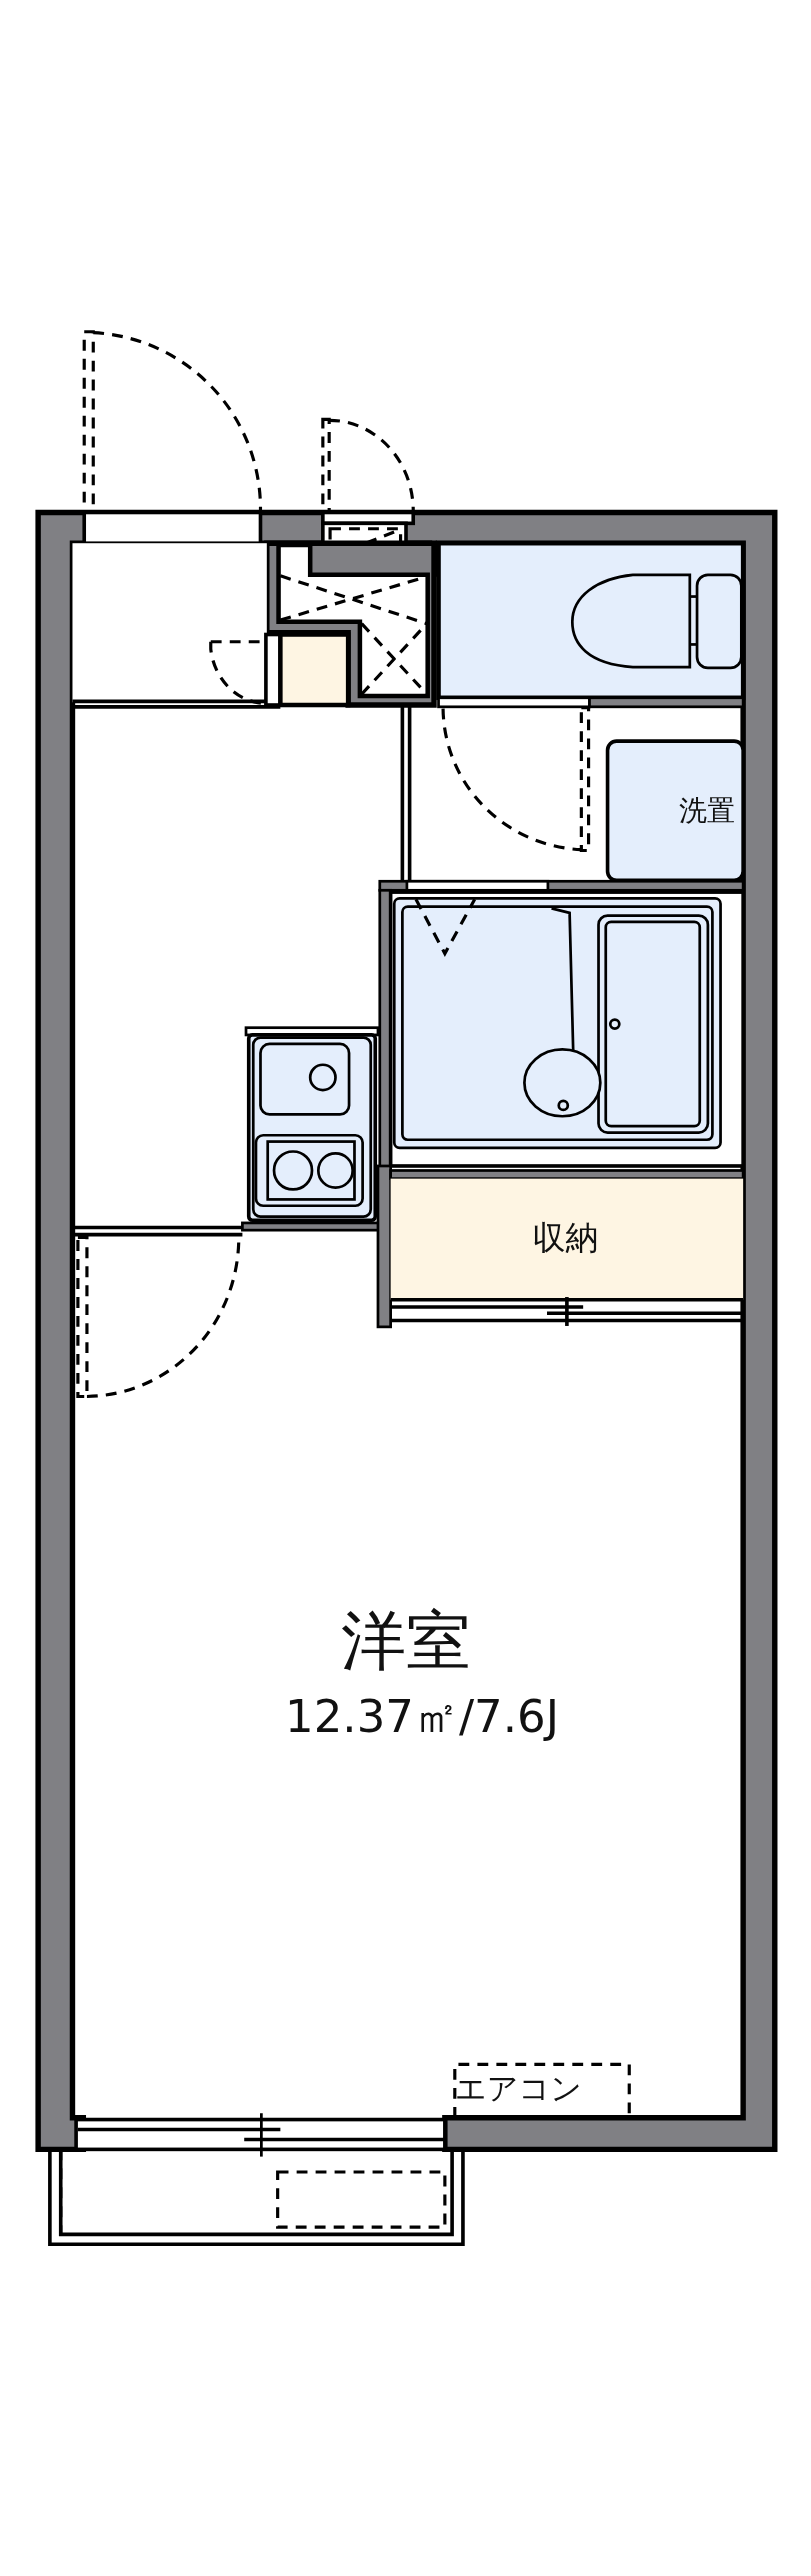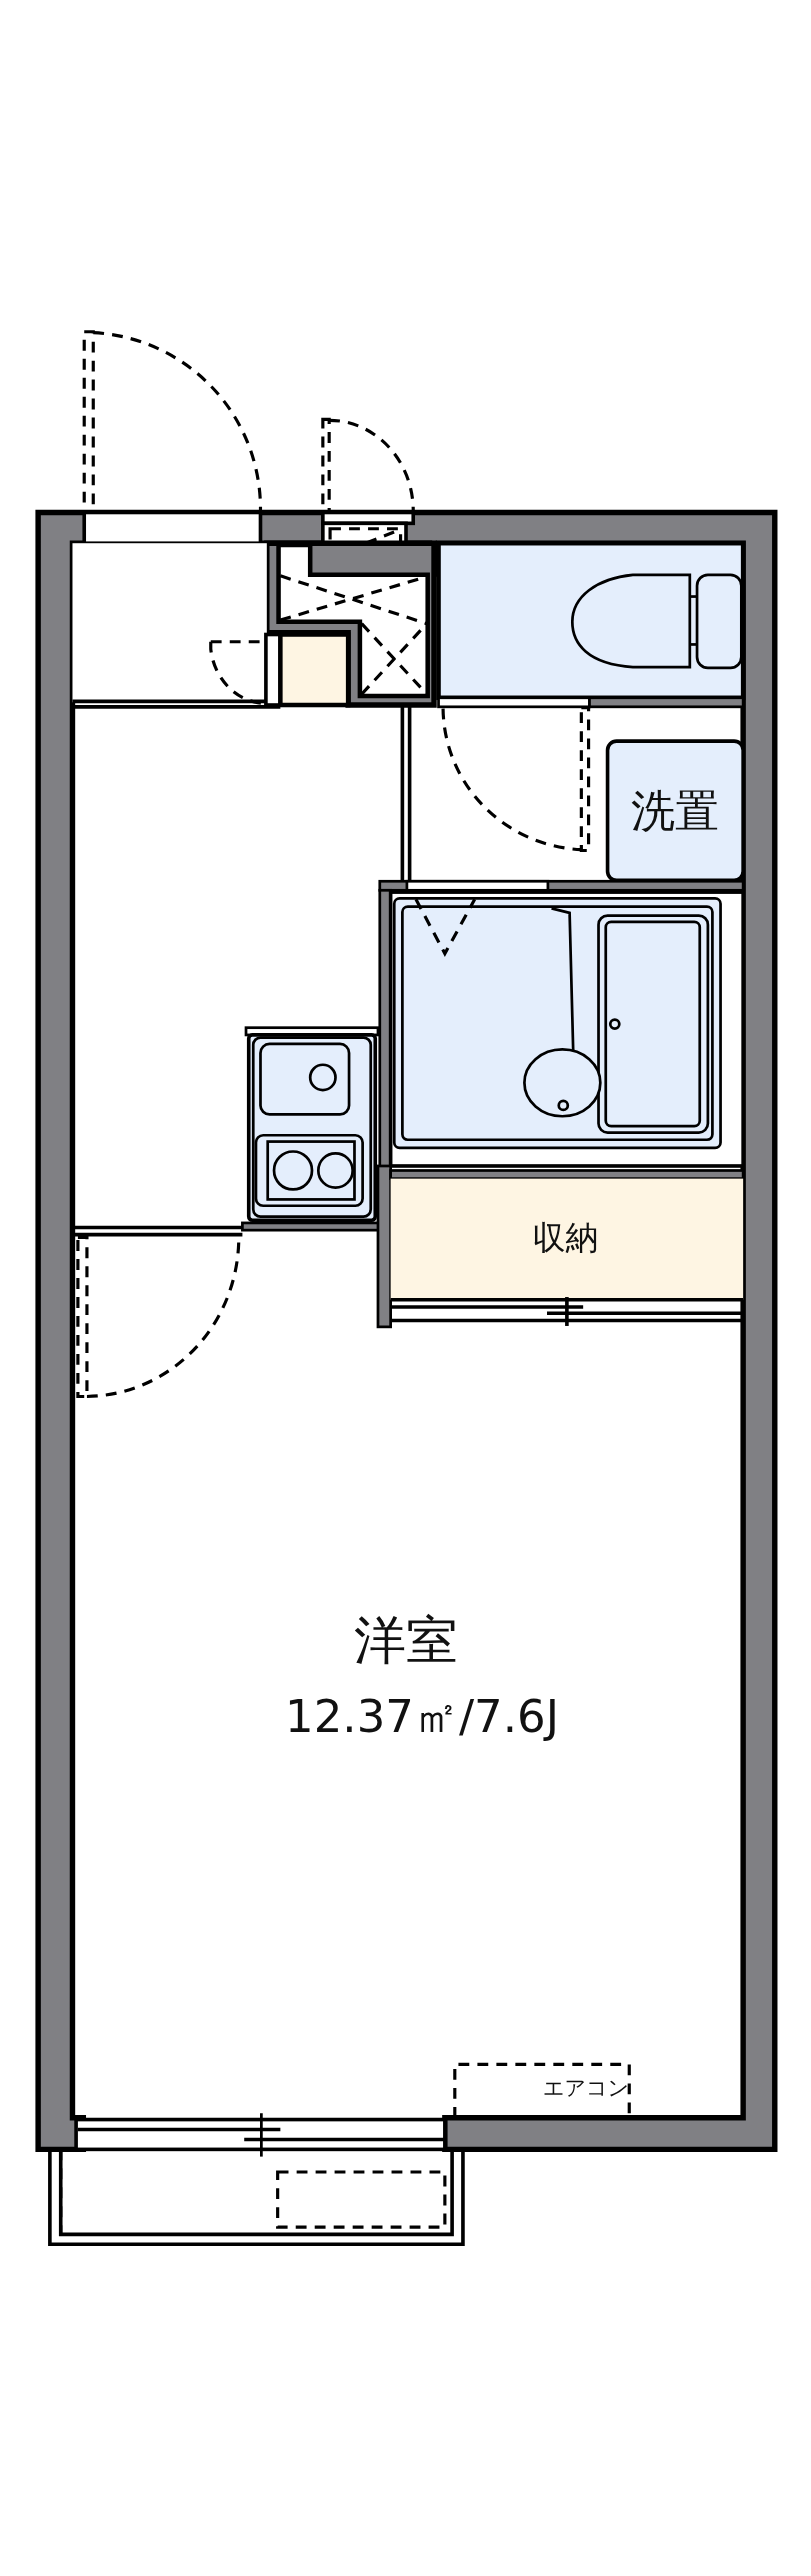--- a/index.html
+++ b/index.html
@@ -6,25 +6,25 @@
   body { width: 812px; height: 2576px; position: relative; overflow: hidden; }
   #plan { position: absolute; left: 0; top: 0; width: 812px; height: 2576px; }
   .wall { fill: #808084; stroke: #000; stroke-width: 6; }
   .wet { fill: #e4eefc; stroke: #000; stroke-width: 5; }
   .cream { fill: #fef5e3; stroke: #000; stroke-width: 5; }
   .line { fill: none; stroke: #000; stroke-width: 4; }
   .thin { fill: none; stroke: #000; stroke-width: 3; }
   .dash { fill: none; stroke: #000; stroke-width: 3.5; stroke-dasharray: 12 9; }
   .fix { fill: #e4eefc; stroke: #000; stroke-width: 3; }
   .lbl { position: absolute; font-family: "DejaVu Sans", sans-serif; color: #111; white-space: nowrap; }
-  #room-name { left: 0; width: 812px; top: 1600px; text-align: center; font-size: 52px; line-height: 81px; }
+  #room-name { left: 0; width: 812px; top: 1600px; text-align: center; font-size: 65px; line-height: 81px; }
   #room-area { left: 0; width: 812px; top: 1688px; text-align: center; font-size: 45px; line-height: 58px; margin-left: 16px; }
   #storage-label { left: 390px; width: 351px; top: 1211px; text-align: center; font-size: 33px; line-height: 54px; }
-  #washer-label { left: 607px; width: 136px; top: 785px; text-align: center; font-size: 44px; line-height: 51px; }
-  #aircon-label { left: 455px; width: 174px; top: 2070px; text-align: right; font-size: 21px; line-height: 36px; }
+  #washer-label { left: 607px; width: 136px; top: 785px; text-align: center; font-size: 28px; line-height: 51px; padding-left: 32px; }
+  #aircon-label { left: 455px; width: 174px; top: 2070px; text-align: left; font-size: 31px; line-height: 36px; }
 </style>
 </head>
 <body>
 
 <svg id="plan" viewBox="0 0 898 2850" xmlns="http://www.w3.org/2000/svg">
 
   <g>
     <path class="wall" d="M42 567 H857 V2378 H492 V2343 H822 V601 H485 V635 H475 V601 H80 V2343 H92 V2378 H42 Z"></path>
   </g>
 

